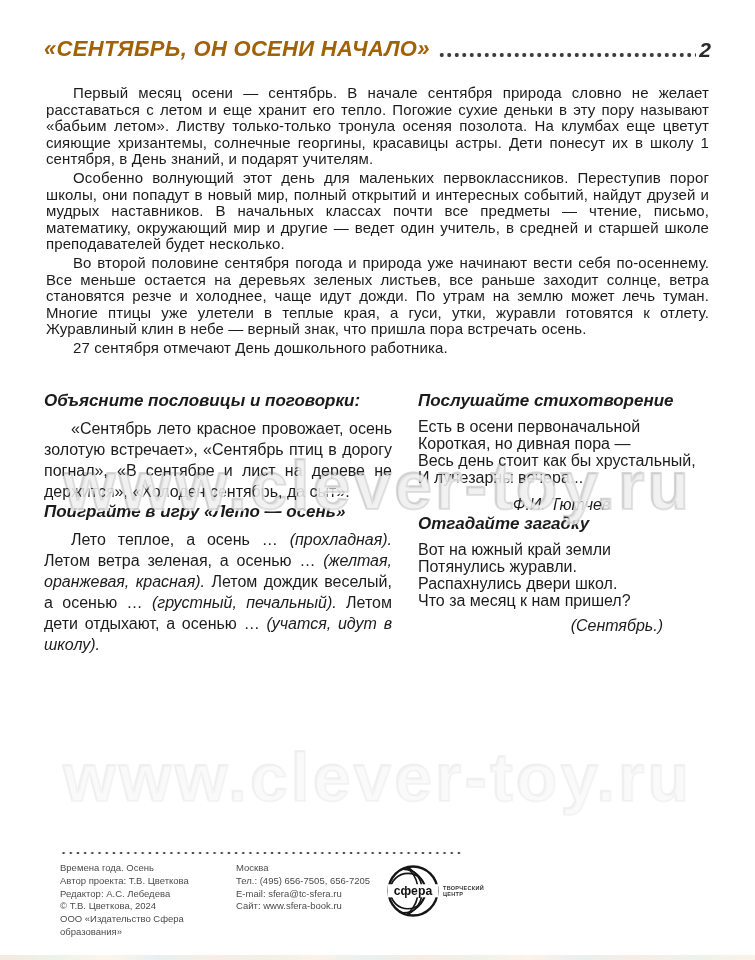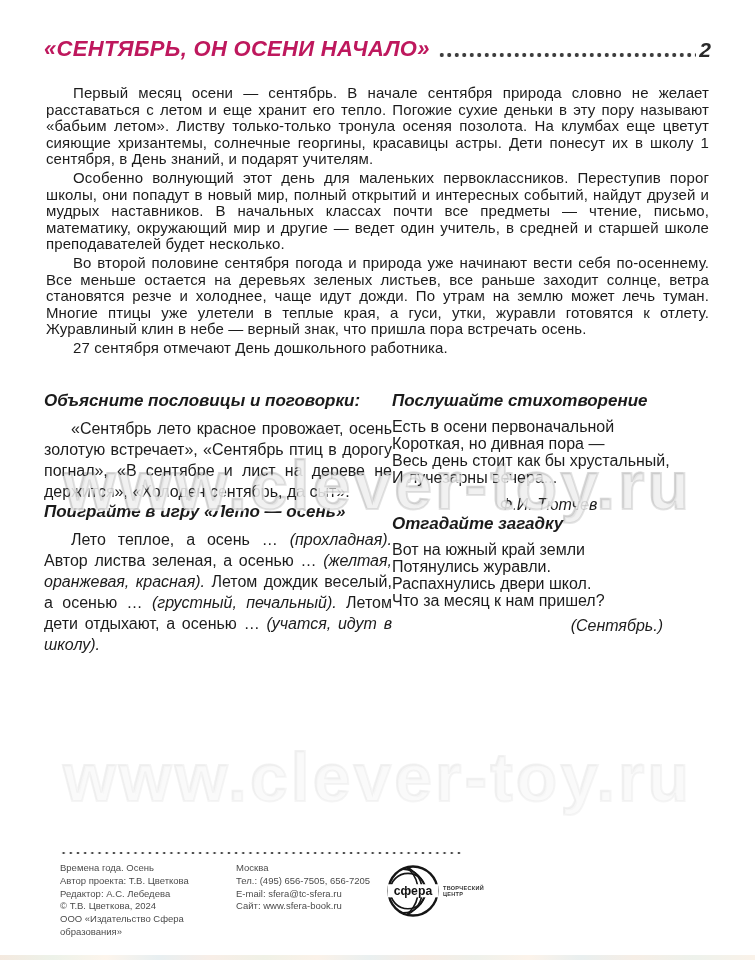--- a/index.html
+++ b/index.html
@@ -10,38 +10,38 @@
     color:#1c1c1c;
     position:relative;
     overflow:hidden;
   }
   .page { padding:36px 44px 0 44px; }
 
   
   .header { display:flex; align-items:flex-end; }
   .title {
     font-size:22px; font-weight:bold; font-style:italic;
-    letter-spacing:.3px; color:#be185d; white-space:nowrap;
+    letter-spacing:.3px; color:#a16207; white-space:nowrap;
   }
   .pagenum { font-size:21px; font-weight:bold; font-style:italic; color:#2a2a2a; }
   .leader {
     flex:1; height:6px; margin:0 3px 4px 8px;
     background-image:radial-gradient(circle, #3d3d3d 1.9px, transparent 2.2px);
     background-size:7.5px 6px; background-repeat:repeat-x; background-position:0 60%;
   }
 
   
   .article { margin-top:23px; }
   .article p {
     margin:2px; font-size:15px; line-height:16.6px;
     text-align:justify; text-indent:27px; letter-spacing:.1px;
   }
 
   
-  .columns { display:flex; margin-top:34px; }
+  .columns { display:flex; margin-top:34px; gap:26px; }
   .col-left { width:348px; }
   .col-right { flex:1; }
   h3.sec {
     margin:0 0 7px; font-size:17px; line-height:20px;
     font-weight:bold; font-style:italic; color:#1b1b1b;
   }
   .sec2 { margin-top:14px; }
   .col-left p.body {
     margin:0; font-size:16px; line-height:21px;
     text-align:justify; text-indent:27px;
@@ -106,21 +106,21 @@
     <p>27 сентября отмечают День дошкольного работника.</p>
   </div>
 
   <div class="columns">
 
     <div class="col-left">
       <h3 class="sec">Объясните пословицы и поговорки:</h3>
       <p class="body">«Сентябрь лето красное провожает, осень золотую встречает», «Сентябрь птиц в дорогу погнал», «В сентябре и лист на дереве не держится», «Холоден сентябрь, да сыт».</p>
 
       <h3 class="sec sec2">Поиграйте в игру «Лето — осень»</h3>
-      <p class="body"><span>Лето теплое, а осень … </span><i>(прохладная).</i><span> Автор листва зеленая, а осенью … </span><i>(желтая, оранжевая, красная).</i><span> Летом дождик веселый, а осенью … </span><i>(грустный, печальный).</i><span> Летом дети отдыхают, а осенью … </span><i>(учатся, идут в школу).</i></p>
+      <p class="body"><span>Лето теплое, а осень … </span><i>(прохладная).</i><span> Летом ветра зеленая, а осенью … </span><i>(желтая, оранжевая, красная).</i><span> Летом дождик веселый, а осенью … </span><i>(грустный, печальный).</i><span> Летом дети отдыхают, а осенью … </span><i>(учатся, идут в школу).</i></p>
     </div>
 
     <div class="col-right">
       <h3 class="sec">Послушайте стихотворение</h3>
       <div class="poem">Есть в осени первоначальной
 Короткая, но дивная пора —
 Весь день стоит как бы хрустальный,
 И лучезарны вечера...</div>
       <div class="attr">Ф.И. Тютчев</div>
 

